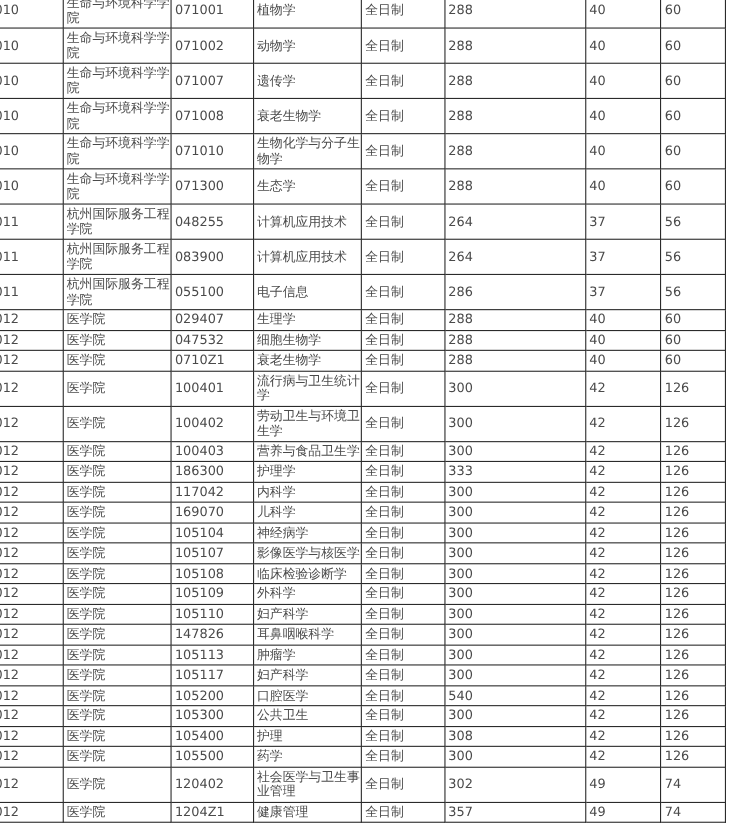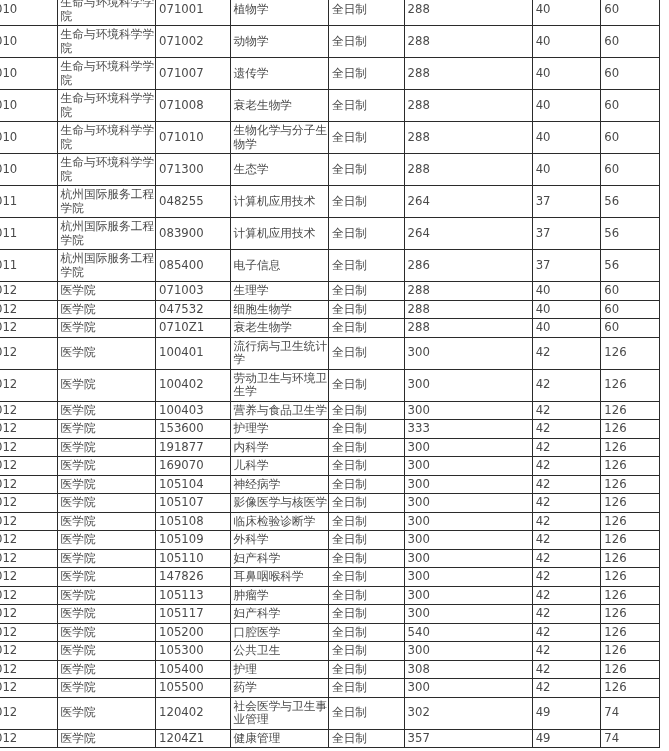--- a/index.html
+++ b/index.html
@@ -139,31 +139,31 @@
           <td class="col3">083900</td>
           <td class="col4">计算机应用技术</td>
           <td class="col5">全日制</td>
           <td class="col6">264</td>
           <td class="col7">37</td>
           <td class="col8">56</td>
         </tr>
         <tr>
           <td class="col1">011</td>
           <td class="col2">杭州国际服务工程学院</td>
-          <td class="col3">085400</td>
+          <td class="col3">055100</td>
           <td class="col4">电子信息</td>
           <td class="col5">全日制</td>
           <td class="col6">286</td>
           <td class="col7">37</td>
           <td class="col8">56</td>
         </tr>
         <tr>
           <td class="col1">012</td>
           <td class="col2">医学院</td>
-          <td class="col3">071003</td>
+          <td class="col3">029407</td>
           <td class="col4">生理学</td>
           <td class="col5">全日制</td>
           <td class="col6">288</td>
           <td class="col7">40</td>
           <td class="col8">60</td>
         </tr>
         <tr>
           <td class="col1">012</td>
           <td class="col2">医学院</td>
           <td class="col3">047532</td>
@@ -209,31 +209,31 @@
           <td class="col3">100403</td>
           <td class="col4">营养与食品卫生学</td>
           <td class="col5">全日制</td>
           <td class="col6">300</td>
           <td class="col7">42</td>
           <td class="col8">126</td>
         </tr>
         <tr>
           <td class="col1">012</td>
           <td class="col2">医学院</td>
-          <td class="col3">153600</td>
+          <td class="col3">186300</td>
           <td class="col4">护理学</td>
           <td class="col5">全日制</td>
           <td class="col6">333</td>
           <td class="col7">42</td>
           <td class="col8">126</td>
         </tr>
         <tr>
           <td class="col1">012</td>
           <td class="col2">医学院</td>
-          <td class="col3">191877</td>
+          <td class="col3">117042</td>
           <td class="col4">内科学</td>
           <td class="col5">全日制</td>
           <td class="col6">300</td>
           <td class="col7">42</td>
           <td class="col8">126</td>
         </tr>
         <tr>
           <td class="col1">012</td>
           <td class="col2">医学院</td>
           <td class="col3">169070</td>

